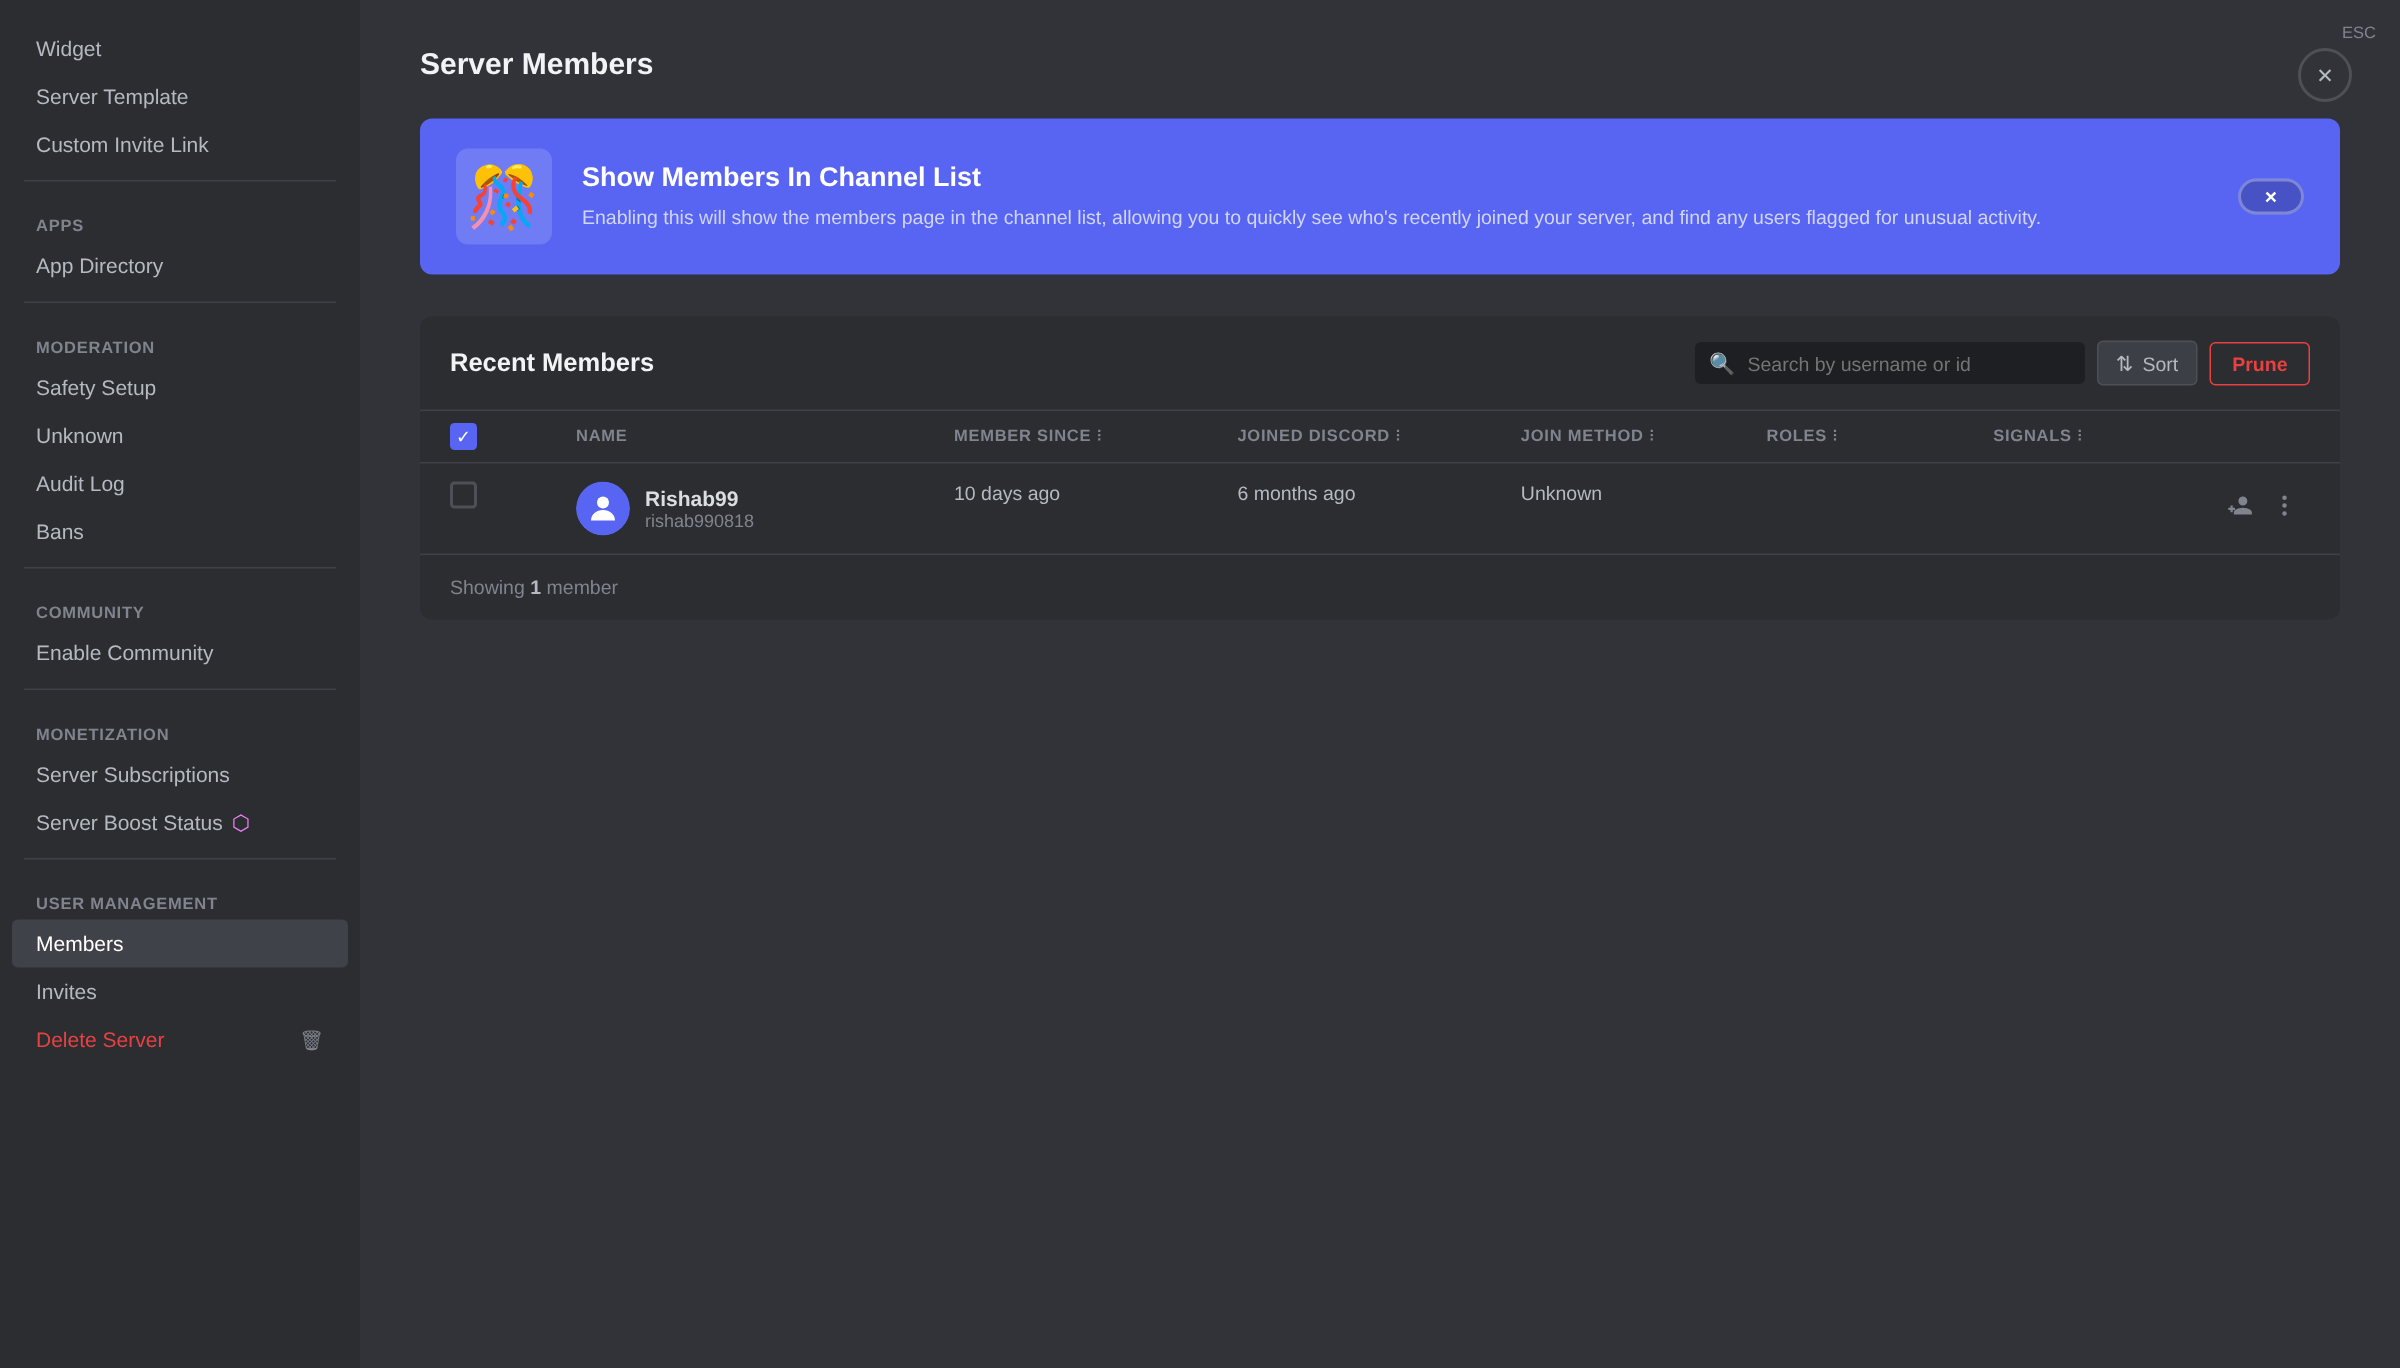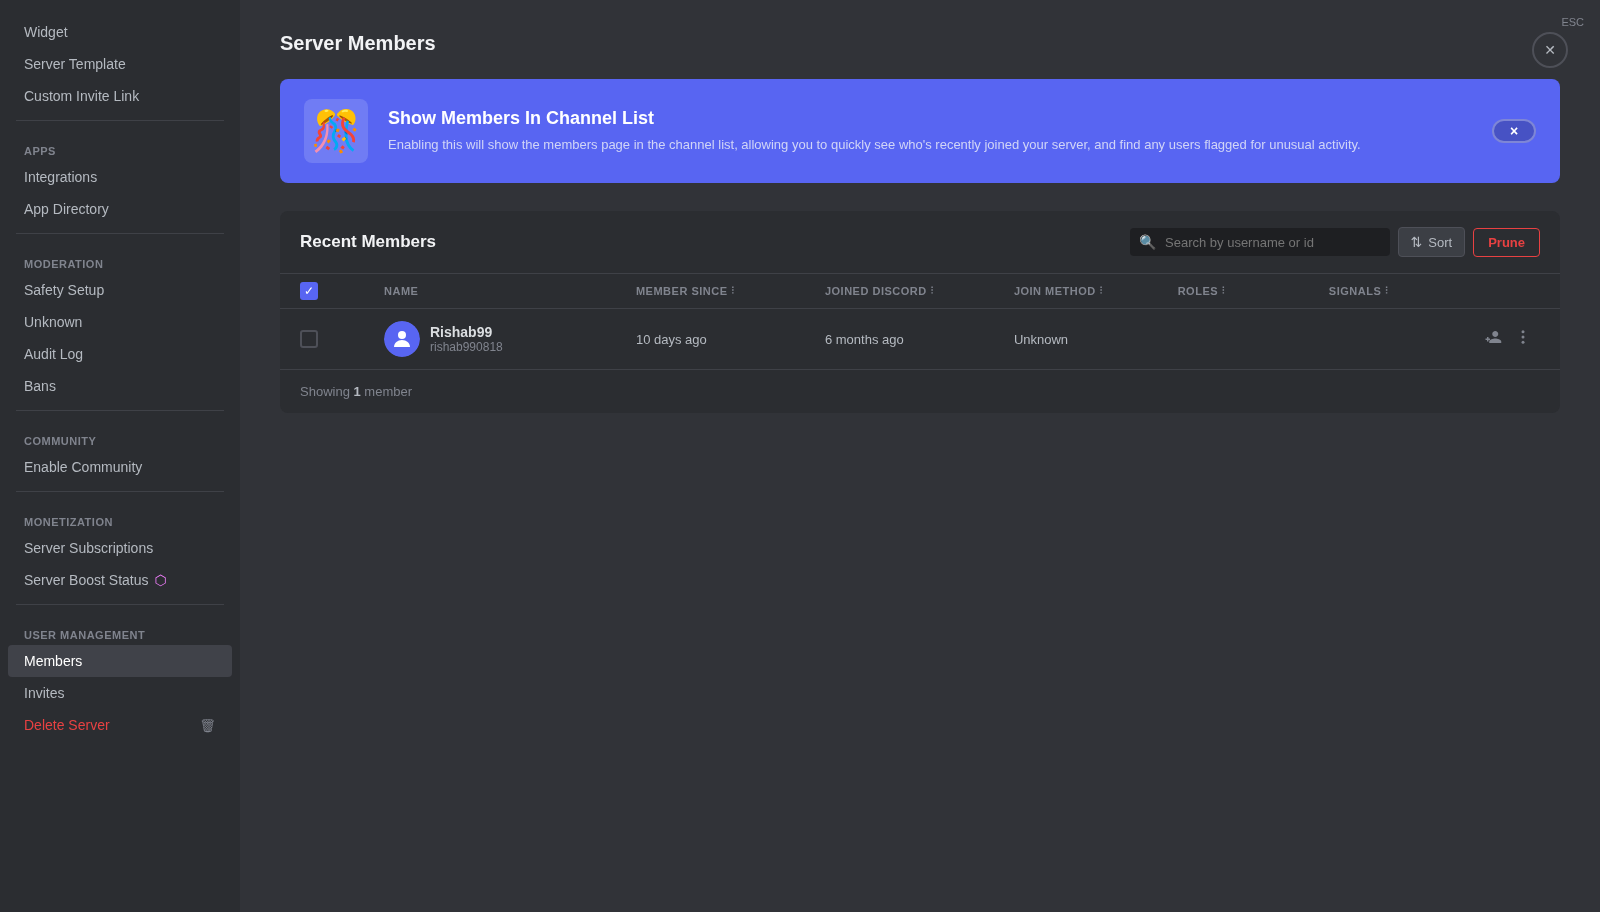--- a/index.html
+++ b/index.html
@@ -230,21 +230,20 @@
       display: flex;
       align-items: center;
       justify-content: center;
       cursor: pointer;
     }
     .checkbox-check { color: white; font-size: 12px; }
 
     
     .table-row {
       display: flex;
-      align-items: center;
       padding: 12px 20px;
       border-bottom: 1px solid #3f4147;
       gap: 0;
     }
 
     .member-checkbox {
       width: 18px;
       height: 18px;
       border: 2px solid #4e5058;
       border-radius: 3px;
@@ -341,23 +340,20 @@
   <div class="sidebar-item">
     <span>Server Template</span>
   </div>
   <div class="sidebar-item">
     <span>Custom Invite Link</span>
   </div>
 
   <hr class="sidebar-divider">
 
   <div class="sidebar-section-label">APPS</div>
-  <div class="sidebar-item">
-    <span>Integrations</span>
-  </div>
   <div class="sidebar-item">
     <span>App Directory</span>
   </div>
 
   <hr class="sidebar-divider">
 
   <div class="sidebar-section-label">MODERATION</div>
   <div class="sidebar-item">
     <span>Safety Setup</span>
   </div>

